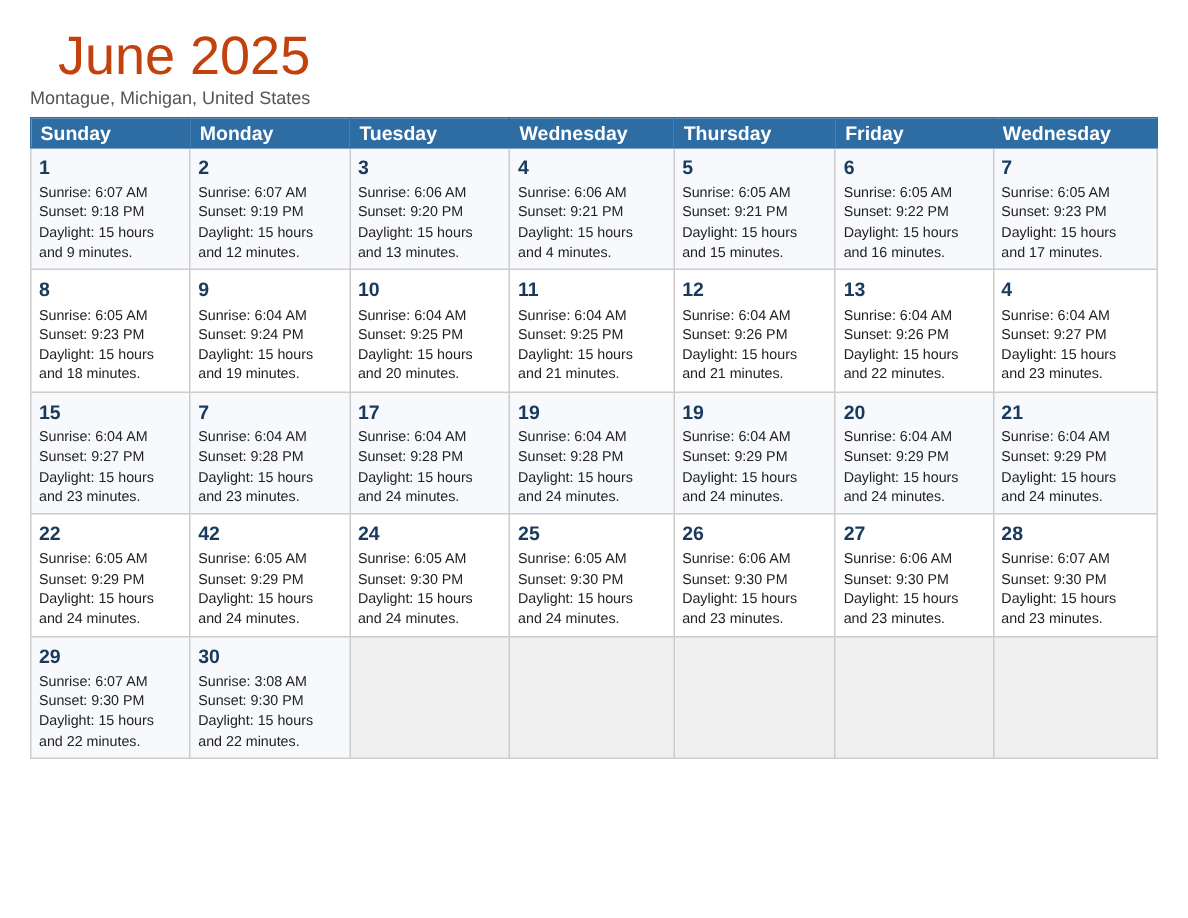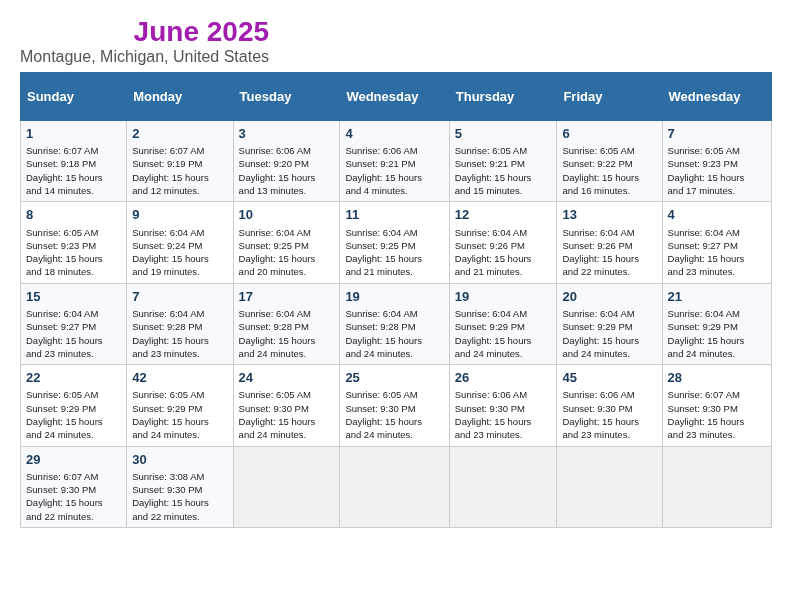--- a/index.html
+++ b/index.html
@@ -24,37 +24,37 @@
     }
     .logo {
       display: flex;
       flex-direction: column;
       align-items: flex-start;
     }
     .title-block {
       text-align: right;
     }
     .main-title {
-      font-size: 28px;
-      font-weight: bold;
-      color: #a21caf;
+      font-size: 36px;
+      font-weight: normal;
+      color: #c2410c;
     }
     .subtitle {
-      font-size: 16px;
+      font-size: 12px;
       color: #555;
     }
     table {
       width: 100%;
       border-collapse: collapse;
       font-size: 10px;
     }
     thead tr th {
       background-color: #2e6da4;
       color: #fff;
-      padding: 16px 6px;
+      padding: 2px 6px;
       text-align: left;
       font-size: 13px;
       font-weight: bold;
       border: 1px solid #2e6da4;
     }
     tbody tr td {
       border: 1px solid #ccc;
       padding: 4px 5px;
       vertical-align: top;
       font-size: 9.5px;
@@ -103,21 +103,21 @@
         <th>Wednesday</th>
       </tr>
     </thead>
     <tbody id="calendar-body">
     <tr>
           <td>
             <span class="day-num">1</span>
             <div>Sunrise: 6:07 AM</div>
             <div>Sunset: 9:18 PM</div>
             <div>Daylight: 15 hours</div>
-            <div>and 14 minutes.</div>
+            <div>and 9 minutes.</div>
           </td>
           <td>
             <span class="day-num">2</span>
             <div>Sunrise: 6:07 AM</div>
             <div>Sunset: 9:19 PM</div>
             <div>Daylight: 15 hours</div>
             <div>and 12 minutes.</div>
           </td>
           <td>
             <span class="day-num">3</span>
@@ -287,21 +287,21 @@
             <div>and 24 minutes.</div>
           </td>
           <td>
             <span class="day-num">26</span>
             <div>Sunrise: 6:06 AM</div>
             <div>Sunset: 9:30 PM</div>
             <div>Daylight: 15 hours</div>
             <div>and 23 minutes.</div>
           </td>
           <td>
-            <span class="day-num">45</span>
+            <span class="day-num">27</span>
             <div>Sunrise: 6:06 AM</div>
             <div>Sunset: 9:30 PM</div>
             <div>Daylight: 15 hours</div>
             <div>and 23 minutes.</div>
           </td>
           <td>
             <span class="day-num">28</span>
             <div>Sunrise: 6:07 AM</div>
             <div>Sunset: 9:30 PM</div>
             <div>Daylight: 15 hours</div>

